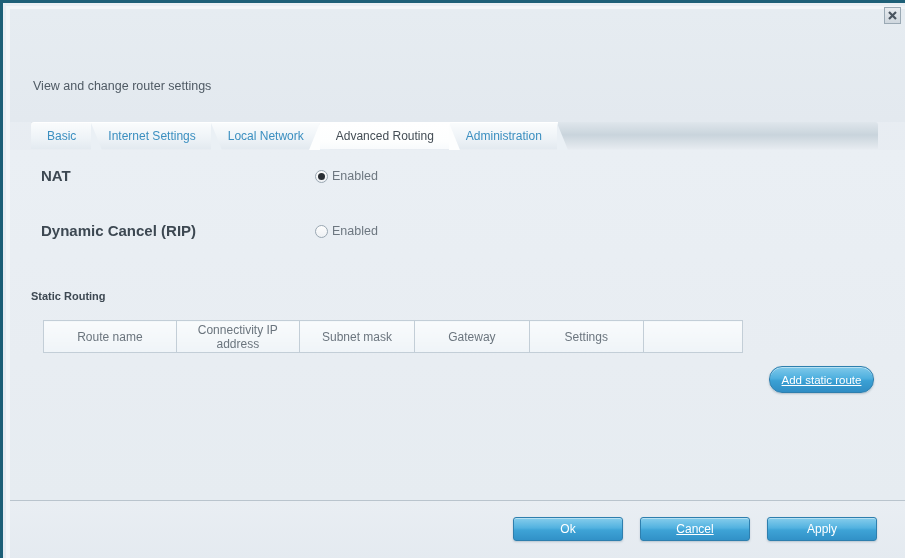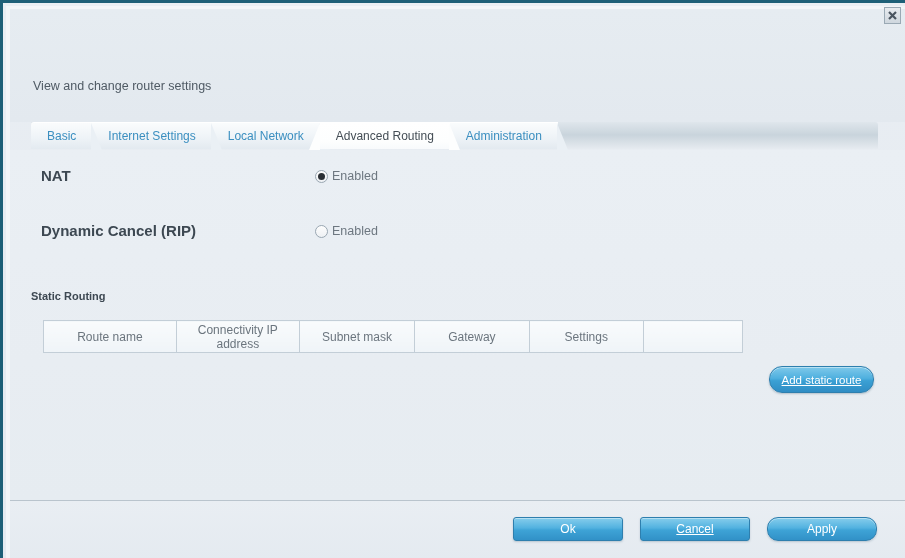--- a/index.html
+++ b/index.html
@@ -244,21 +244,21 @@
     border: 1px solid #2e7fae;
     border-radius: 3px;
     background: linear-gradient(180deg,#86cdec 0%,#52b2e0 45%,#3ea3d6 55%,#3191c7 100%);
     color: #ffffff;
     font-size: 12px;
     cursor: pointer;
     box-shadow: 0 1px 2px rgba(80,110,130,0.3), inset 0 1px 0 rgba(255,255,255,0.4);
   }
   #ok-button     { left: 503px; }
   #cancel-button { left: 630px; text-decoration: underline; }
-  #apply-button  { left: 757px; border-radius: 11px; }
+  #apply-button  { left: 757px; }
 </style>
 </head>
 <body>
 
 <div id="window">
 
   <div id="inner-gap"></div>
 
   <div id="close-btn">
     <svg width="11" height="11" viewBox="0 0 11 11">

